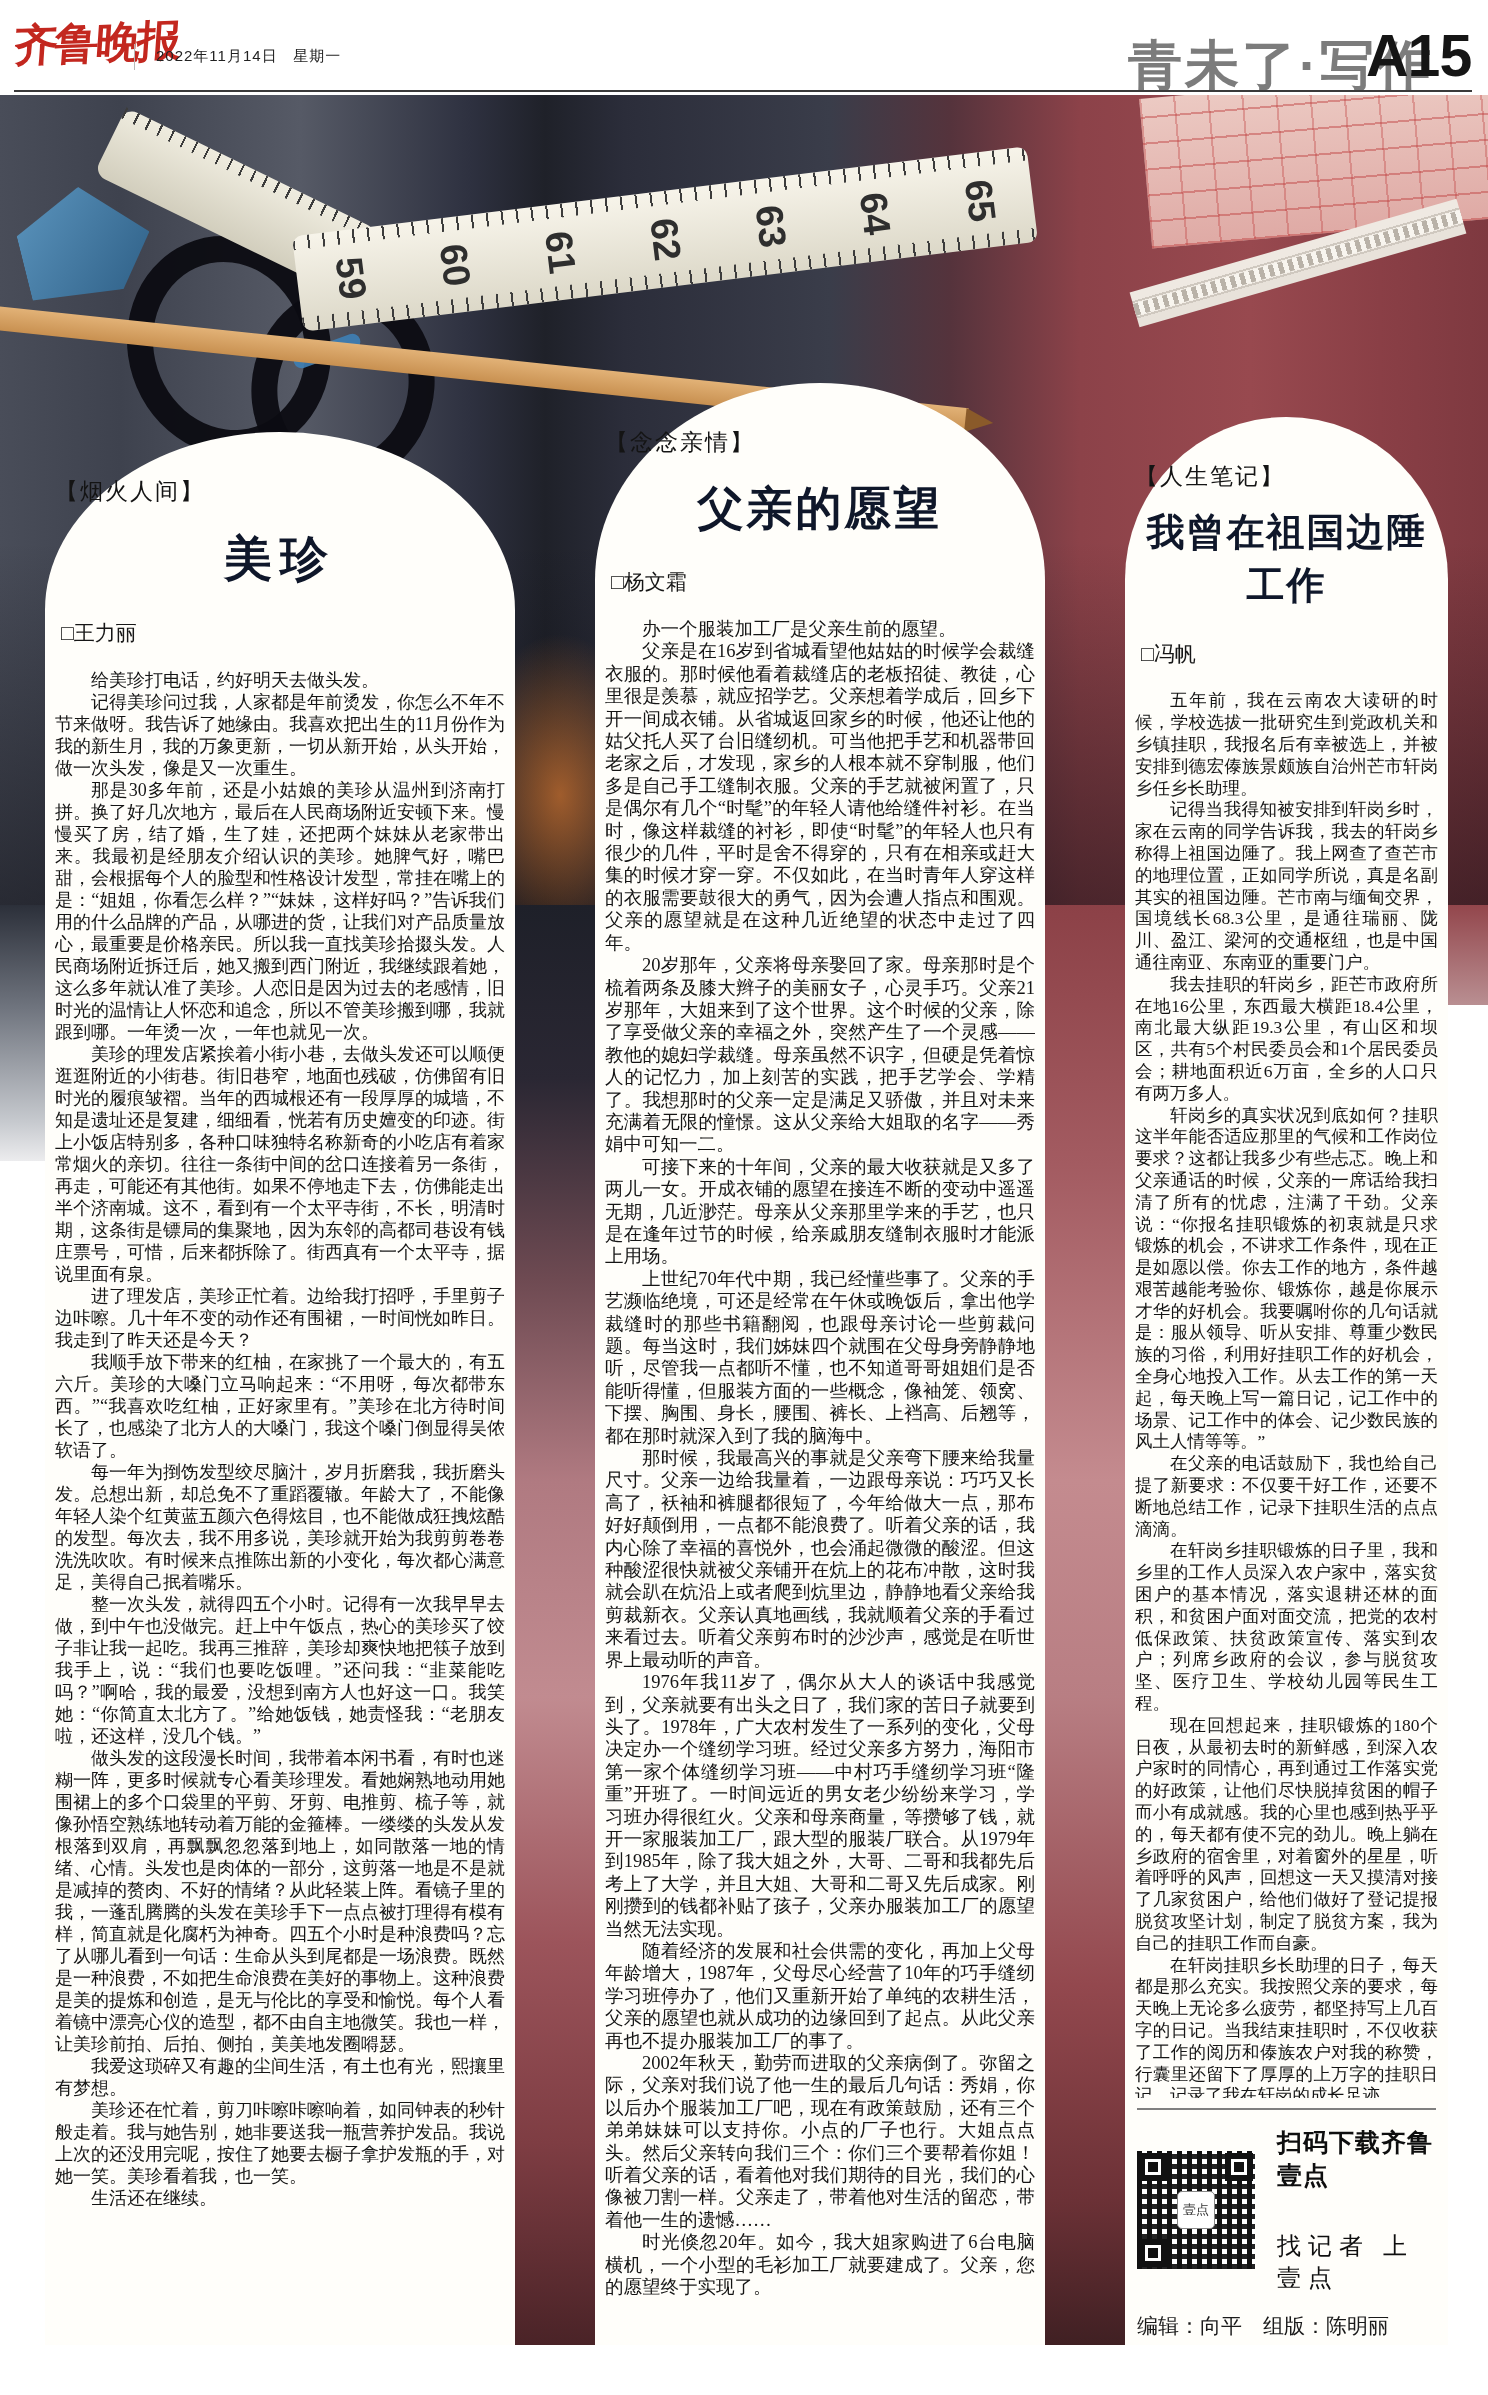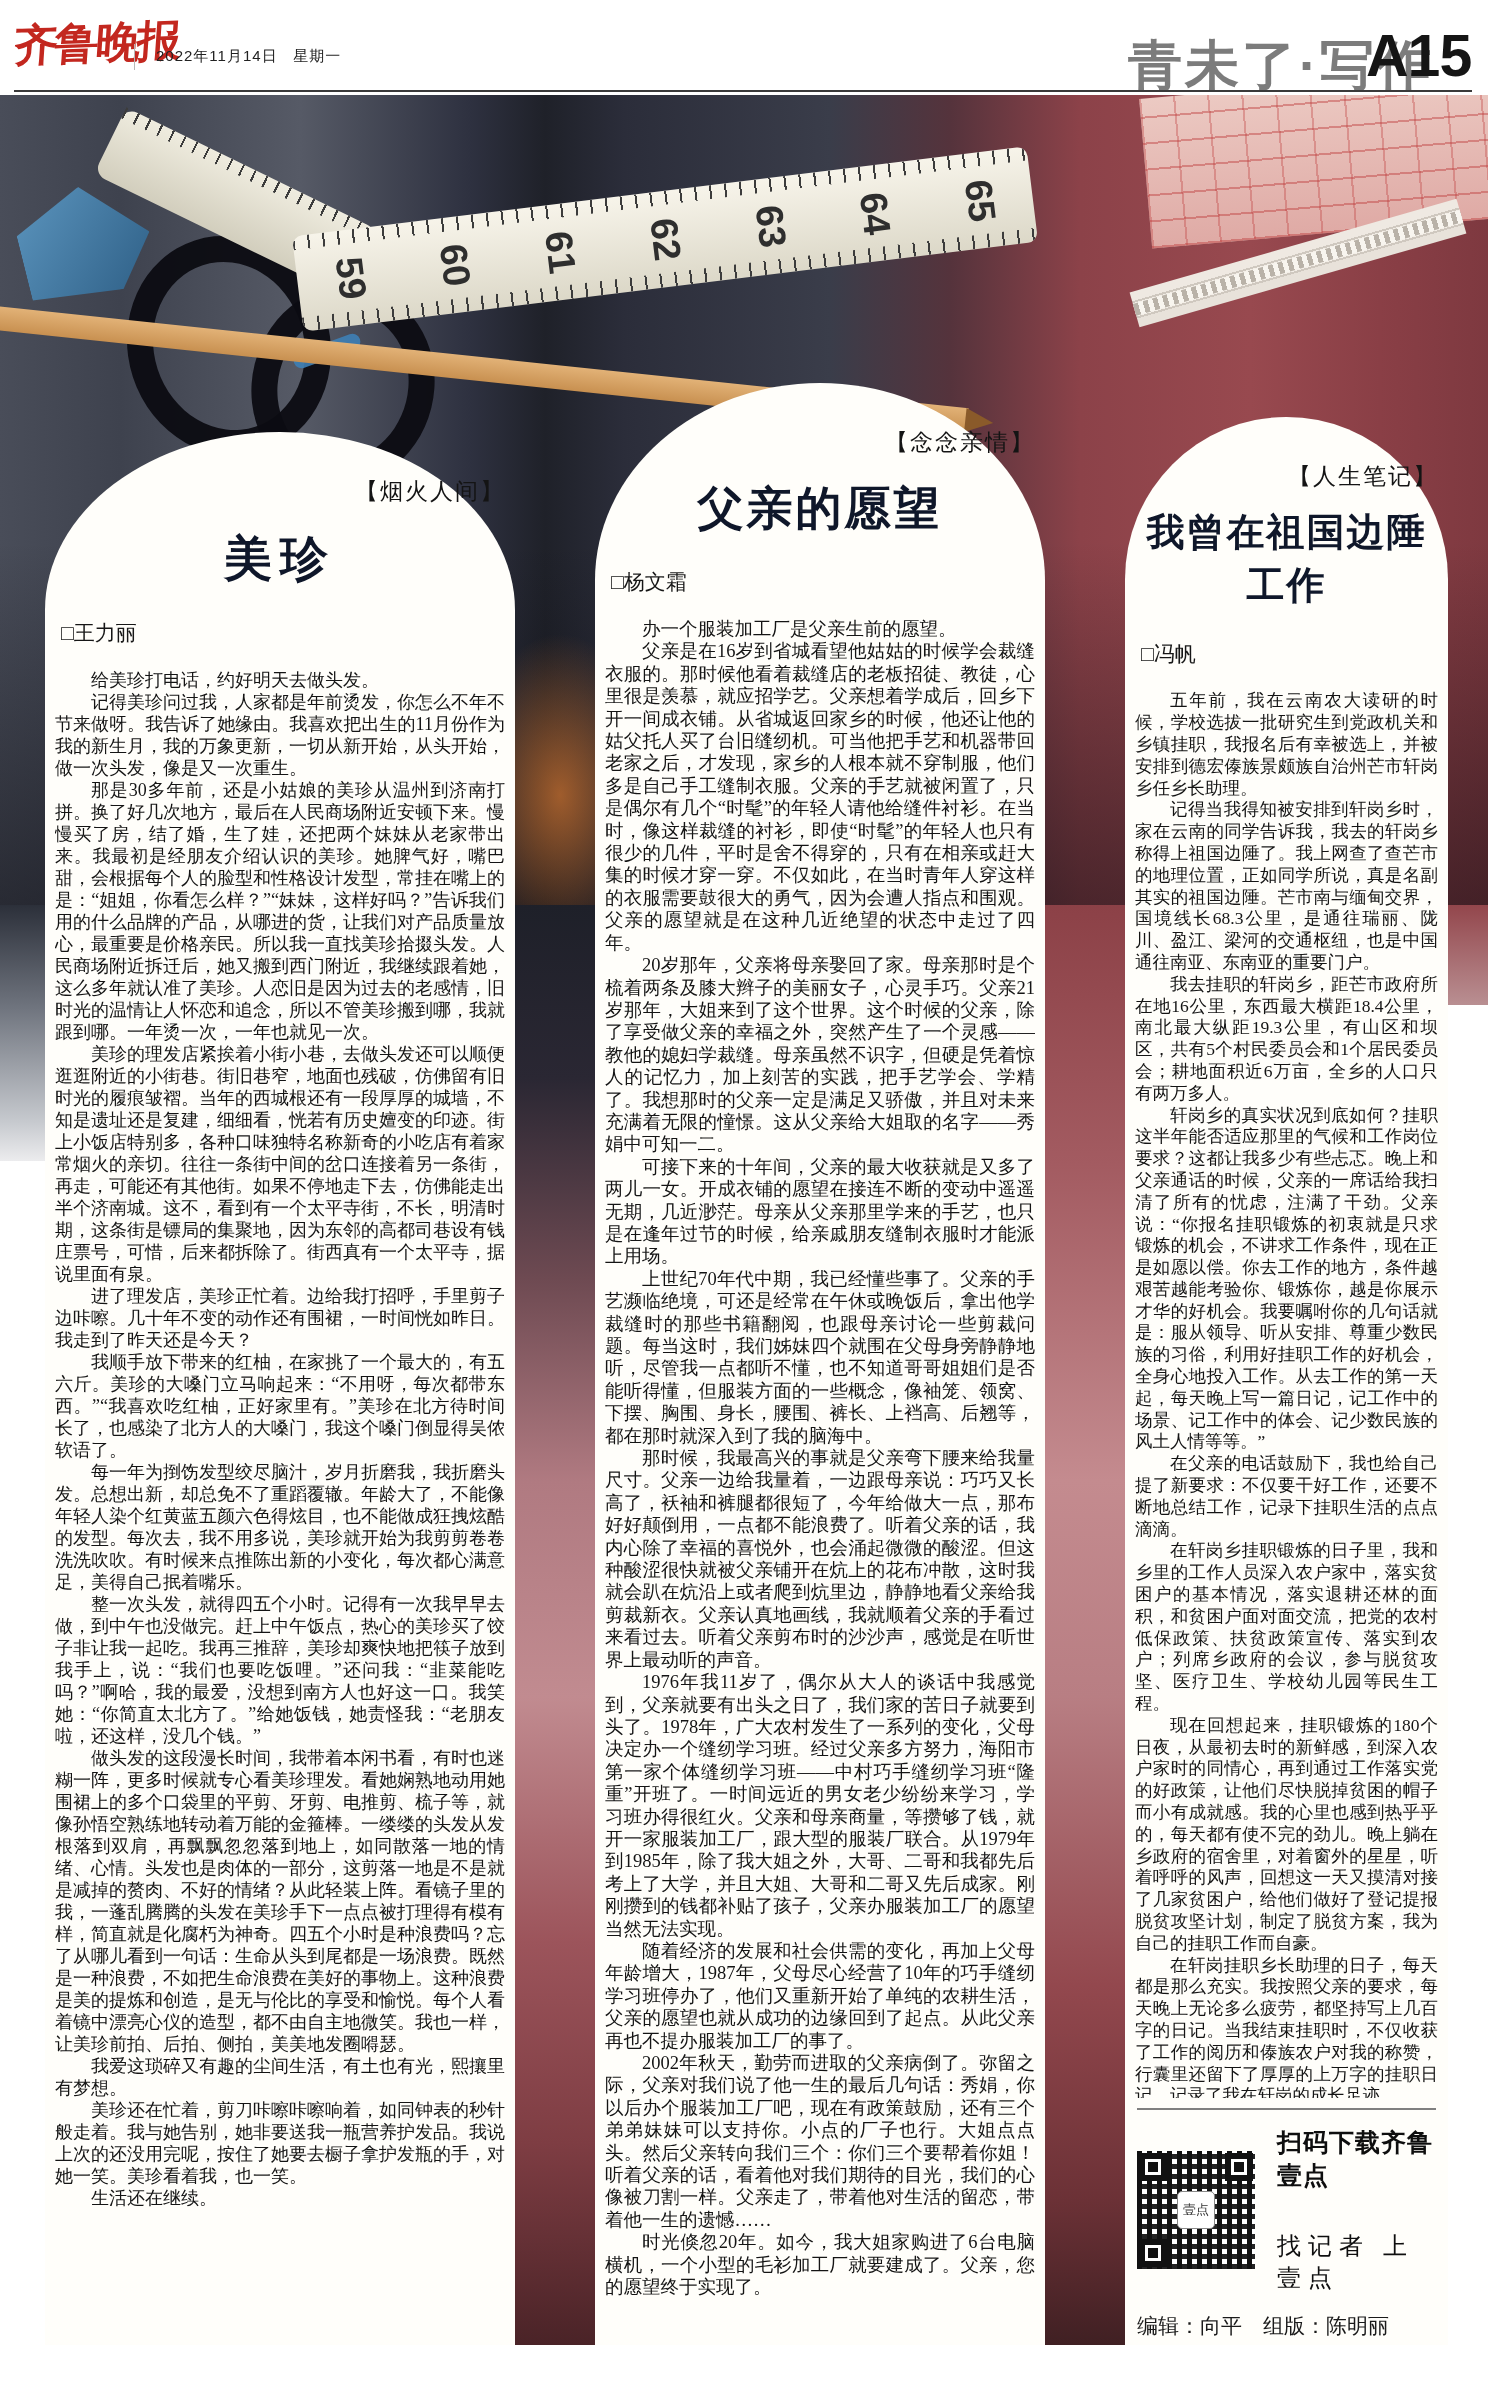--- a/index.html
+++ b/index.html
@@ -64,21 +64,21 @@
      background:linear-gradient(180deg,#1e2029 0%,#2a2733 12%,#6e4a52 26%,#b07a81 40%,#c18b90 55%,#9c545b 72%,#7e3d43 86%,#4a2327 100%);}
   .strip-b{left:1045px;top:905px;width:80px;height:1440px;
      background:linear-gradient(180deg,#8c4147 0%,#a35b61 18%,#c48b8f 40%,#b87e83 55%,#93484e 75%,#6b3136 90%,#402023 100%);}
   .strip-right{left:1448px;top:905px;width:40px;height:100px;
      background:linear-gradient(180deg,#93464c,#b98f92);}
   
   .card{position:absolute;z-index:2;background:#fffefa;padding:0 10px;box-sizing:border-box;}
   .card1{left:45px;top:432px;width:470px;height:1913px;border-radius:52% 52% 0 0/185px 185px 0 0;}
   .card2{left:595px;top:383px;width:450px;height:1962px;border-radius:52% 52% 0 0/205px 205px 0 0;}
   .card3{left:1125px;top:417px;width:323px;height:1928px;border-radius:54% 54% 0 0/175px 175px 0 0;}
-  .category{margin-top:44px;text-align:right;font-size:23px;color:#141414;letter-spacing:2px;}
+  .category{margin-top:44px;text-align:left;font-size:23px;color:#141414;letter-spacing:2px;}
   .a-title{margin-top:20px;text-align:center;font-weight:900;color:#0f172a;font-size:48px;letter-spacing:8px;}
   .card2 .a-title{font-size:46px;letter-spacing:3px;}
   .card3 .a-title{font-size:38px;letter-spacing:2px;line-height:1.4;margin-top:14px;}
   .a-title .tline{display:block;}
   .byline{margin:28px 0 0 6px;font-size:21px;color:#161616;}
   .body{margin-top:22px;text-align:justify;color:#141414;overflow:hidden;}
   .card1 .body{font-size:18px;line-height:22px;height:1688px;}
   .card2 .body{font-size:18.5px;line-height:22.4px;height:1730px;}
   .card3 .body{font-size:17.5px;line-height:21.8px;height:1408px;}
   .body p{margin:0;text-indent:2em;}

